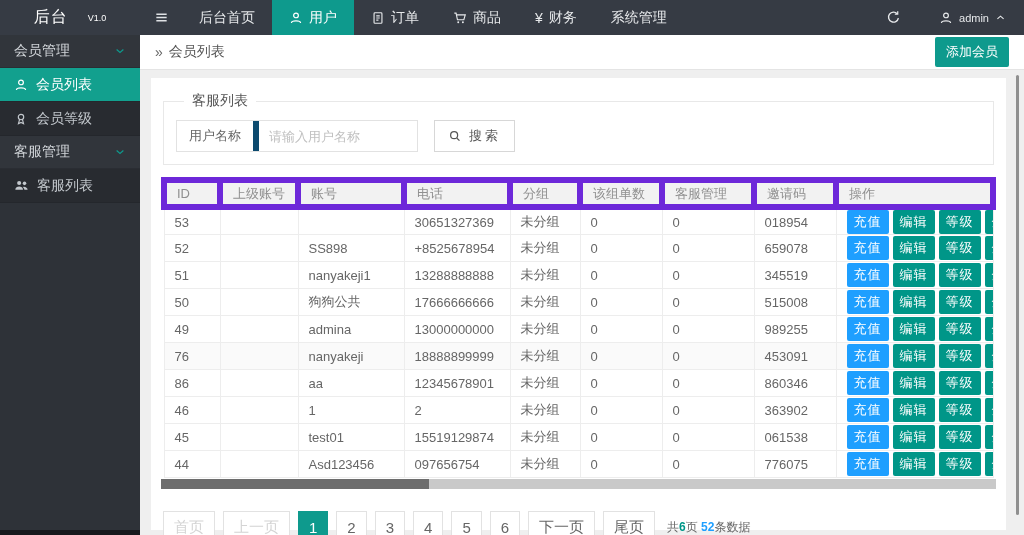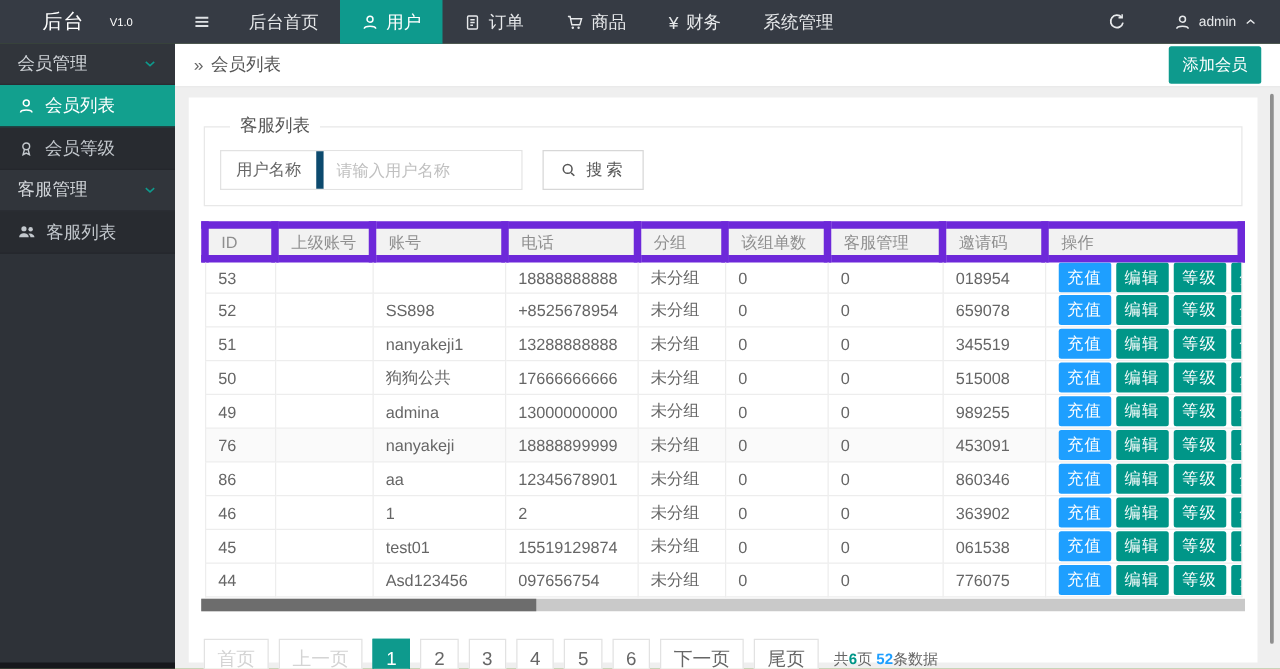--- a/index.html
+++ b/index.html
@@ -248,21 +248,21 @@
               <th>客服管理</th>
               <th>邀请码</th>
               <th>操作</th>
             </tr>
           </thead>
         <tbody id="table-body">
             <tr class="">
               <td>53</td>
               <td></td>
               <td></td>
-              <td>18888888888</td>
+              <td>30651327369</td>
               <td>未分组</td>
               <td>0</td>
               <td>0</td>
               <td>018954</td>
               <td><button class="act-btn" style="background:#1E9FFF">充值</button><button class="act-btn" style="background:#009688">编辑</button><button class="act-btn" style="background:#009688">等级</button><button class="act-btn" style="background:#009688">分组</button></td>
             </tr>
             <tr class="">
               <td>52</td>
               <td></td>
               <td>SS898</td>

